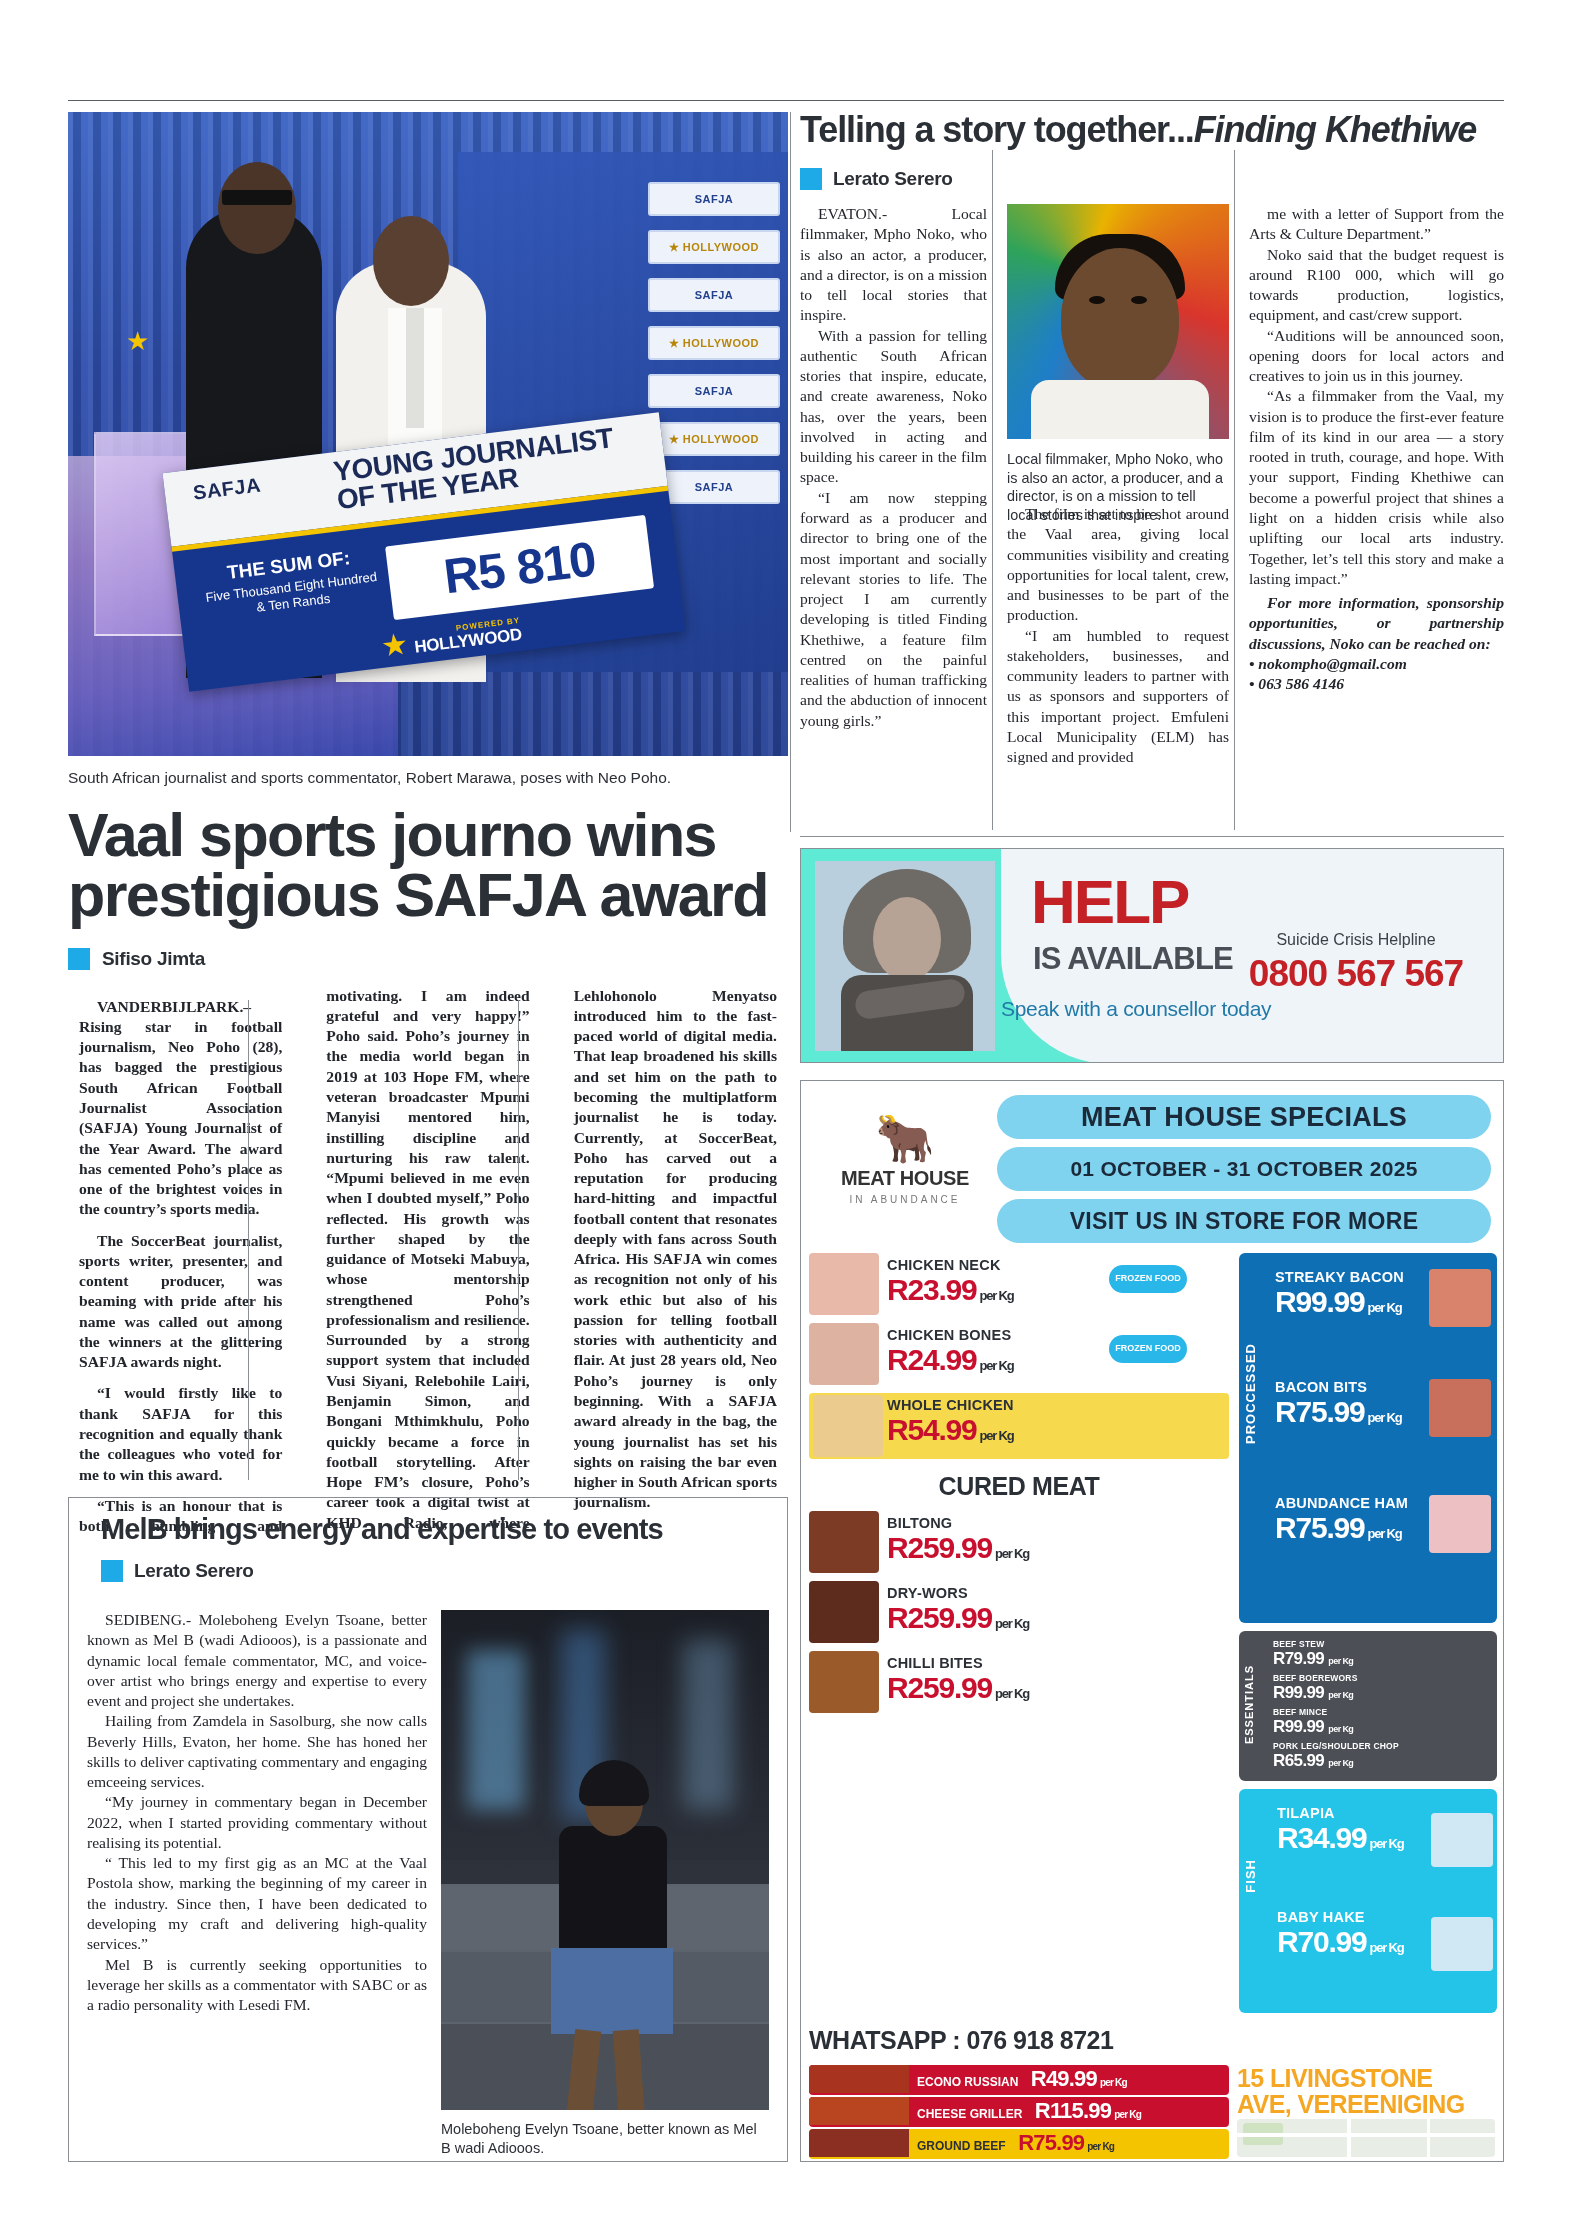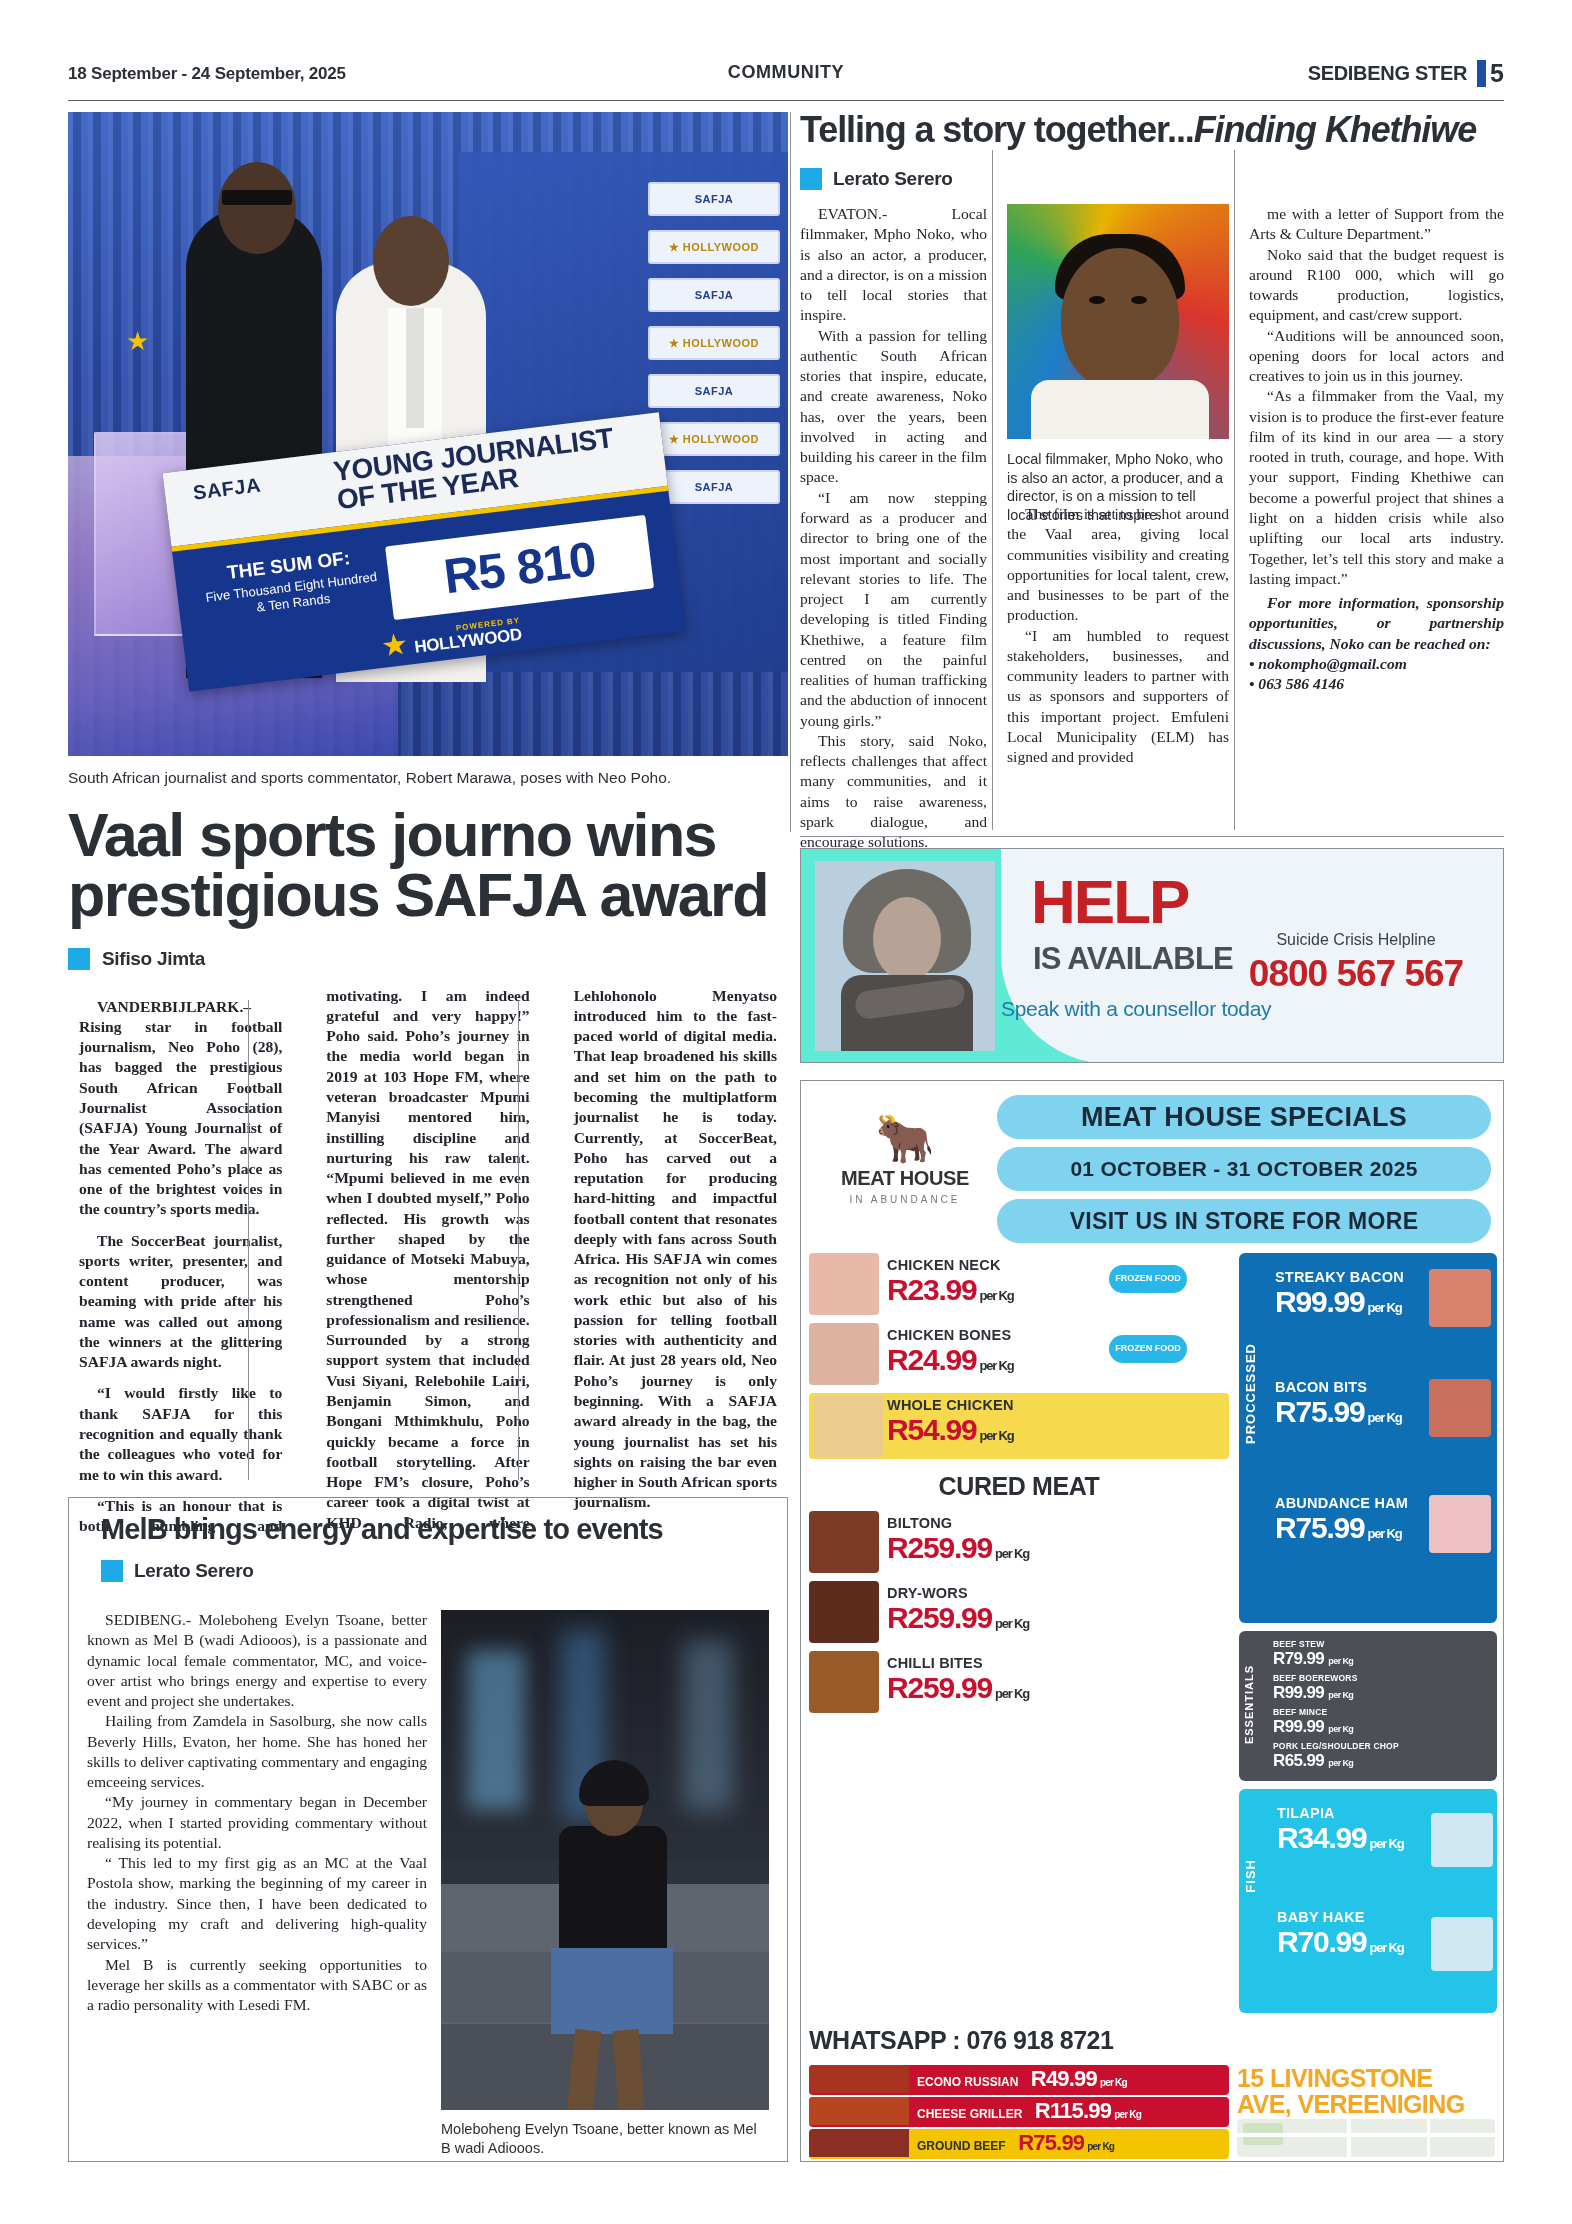--- a/index.html
+++ b/index.html
@@ -214,31 +214,20 @@
   .map-green{position:absolute;background:#cfe3c2;}
 
   .vdiv{position:absolute;background:#8a8f96;width:1px;}
   .hdiv{position:absolute;background:#8a8f96;height:1px;}
 </style>
 </head>
 <body>
 
 <div class="page">
 
-  <div class="masthead">
-    <div class="mast-date">18 September - 24 September, 2025</div>
-    <div class="mast-section">COMMUNITY</div>
-    <div class="mast-right">
-      <div class="mast-title">SEDIBENG STER</div>
-      <div class="mast-pagebox">
-        <span class="mast-bluebar"></span>
-        <span class="mast-pagenum">5</span>
-      </div>
-    </div>
-  </div>
   <div class="mast-rule"></div>
 
   <div class="leftcol">
 
     <div class="lead-photo">
       <div class="lp-bg"></div>
       <div class="lp-curtain"></div>
       <div class="lp-board"></div>
       <div class="lp-logorow">
         <div class="lp-chip">SAFJA</div>
@@ -351,21 +340,20 @@
       <div class="r-byline">
         <span class="byline-sq"></span>
         <span class="byline-name">Lerato Serero</span>
       </div>
 
       <div class="r-cols">
         <div class="rc rc1">
           <p>EVATON.- Local filmmaker, Mpho Noko, who is also an actor, a producer, and a director, is on a mission to tell local stories that inspire.</p>
           <p>With a passion for telling authentic South African stories that inspire, educate, and create awareness, Noko has, over the years, been involved in acting and building his career in the film space.</p>
           <p>“I am now stepping forward as a producer and director to bring one of the most important and socially relevant stories to life. The project I am currently developing is titled Finding Khethiwe, a feature film centred on the painful realities of human trafficking and the abduction of innocent young girls.”</p>
-          <p>This story, said Noko, reflects challenges that affect many communities, and it aims to raise awareness, spark dialogue, and encourage solutions.</p>
         </div>
 
         <div class="r-portrait">
           <div class="rp-bg"></div>
           <div class="rp-hair"></div>
           <div class="rp-face"></div>
           <div class="rp-eye" style="left:82px;top:92px"></div>
           <div class="rp-eye" style="left:124px;top:92px"></div>
           <div class="rp-body"></div>
         </div>

